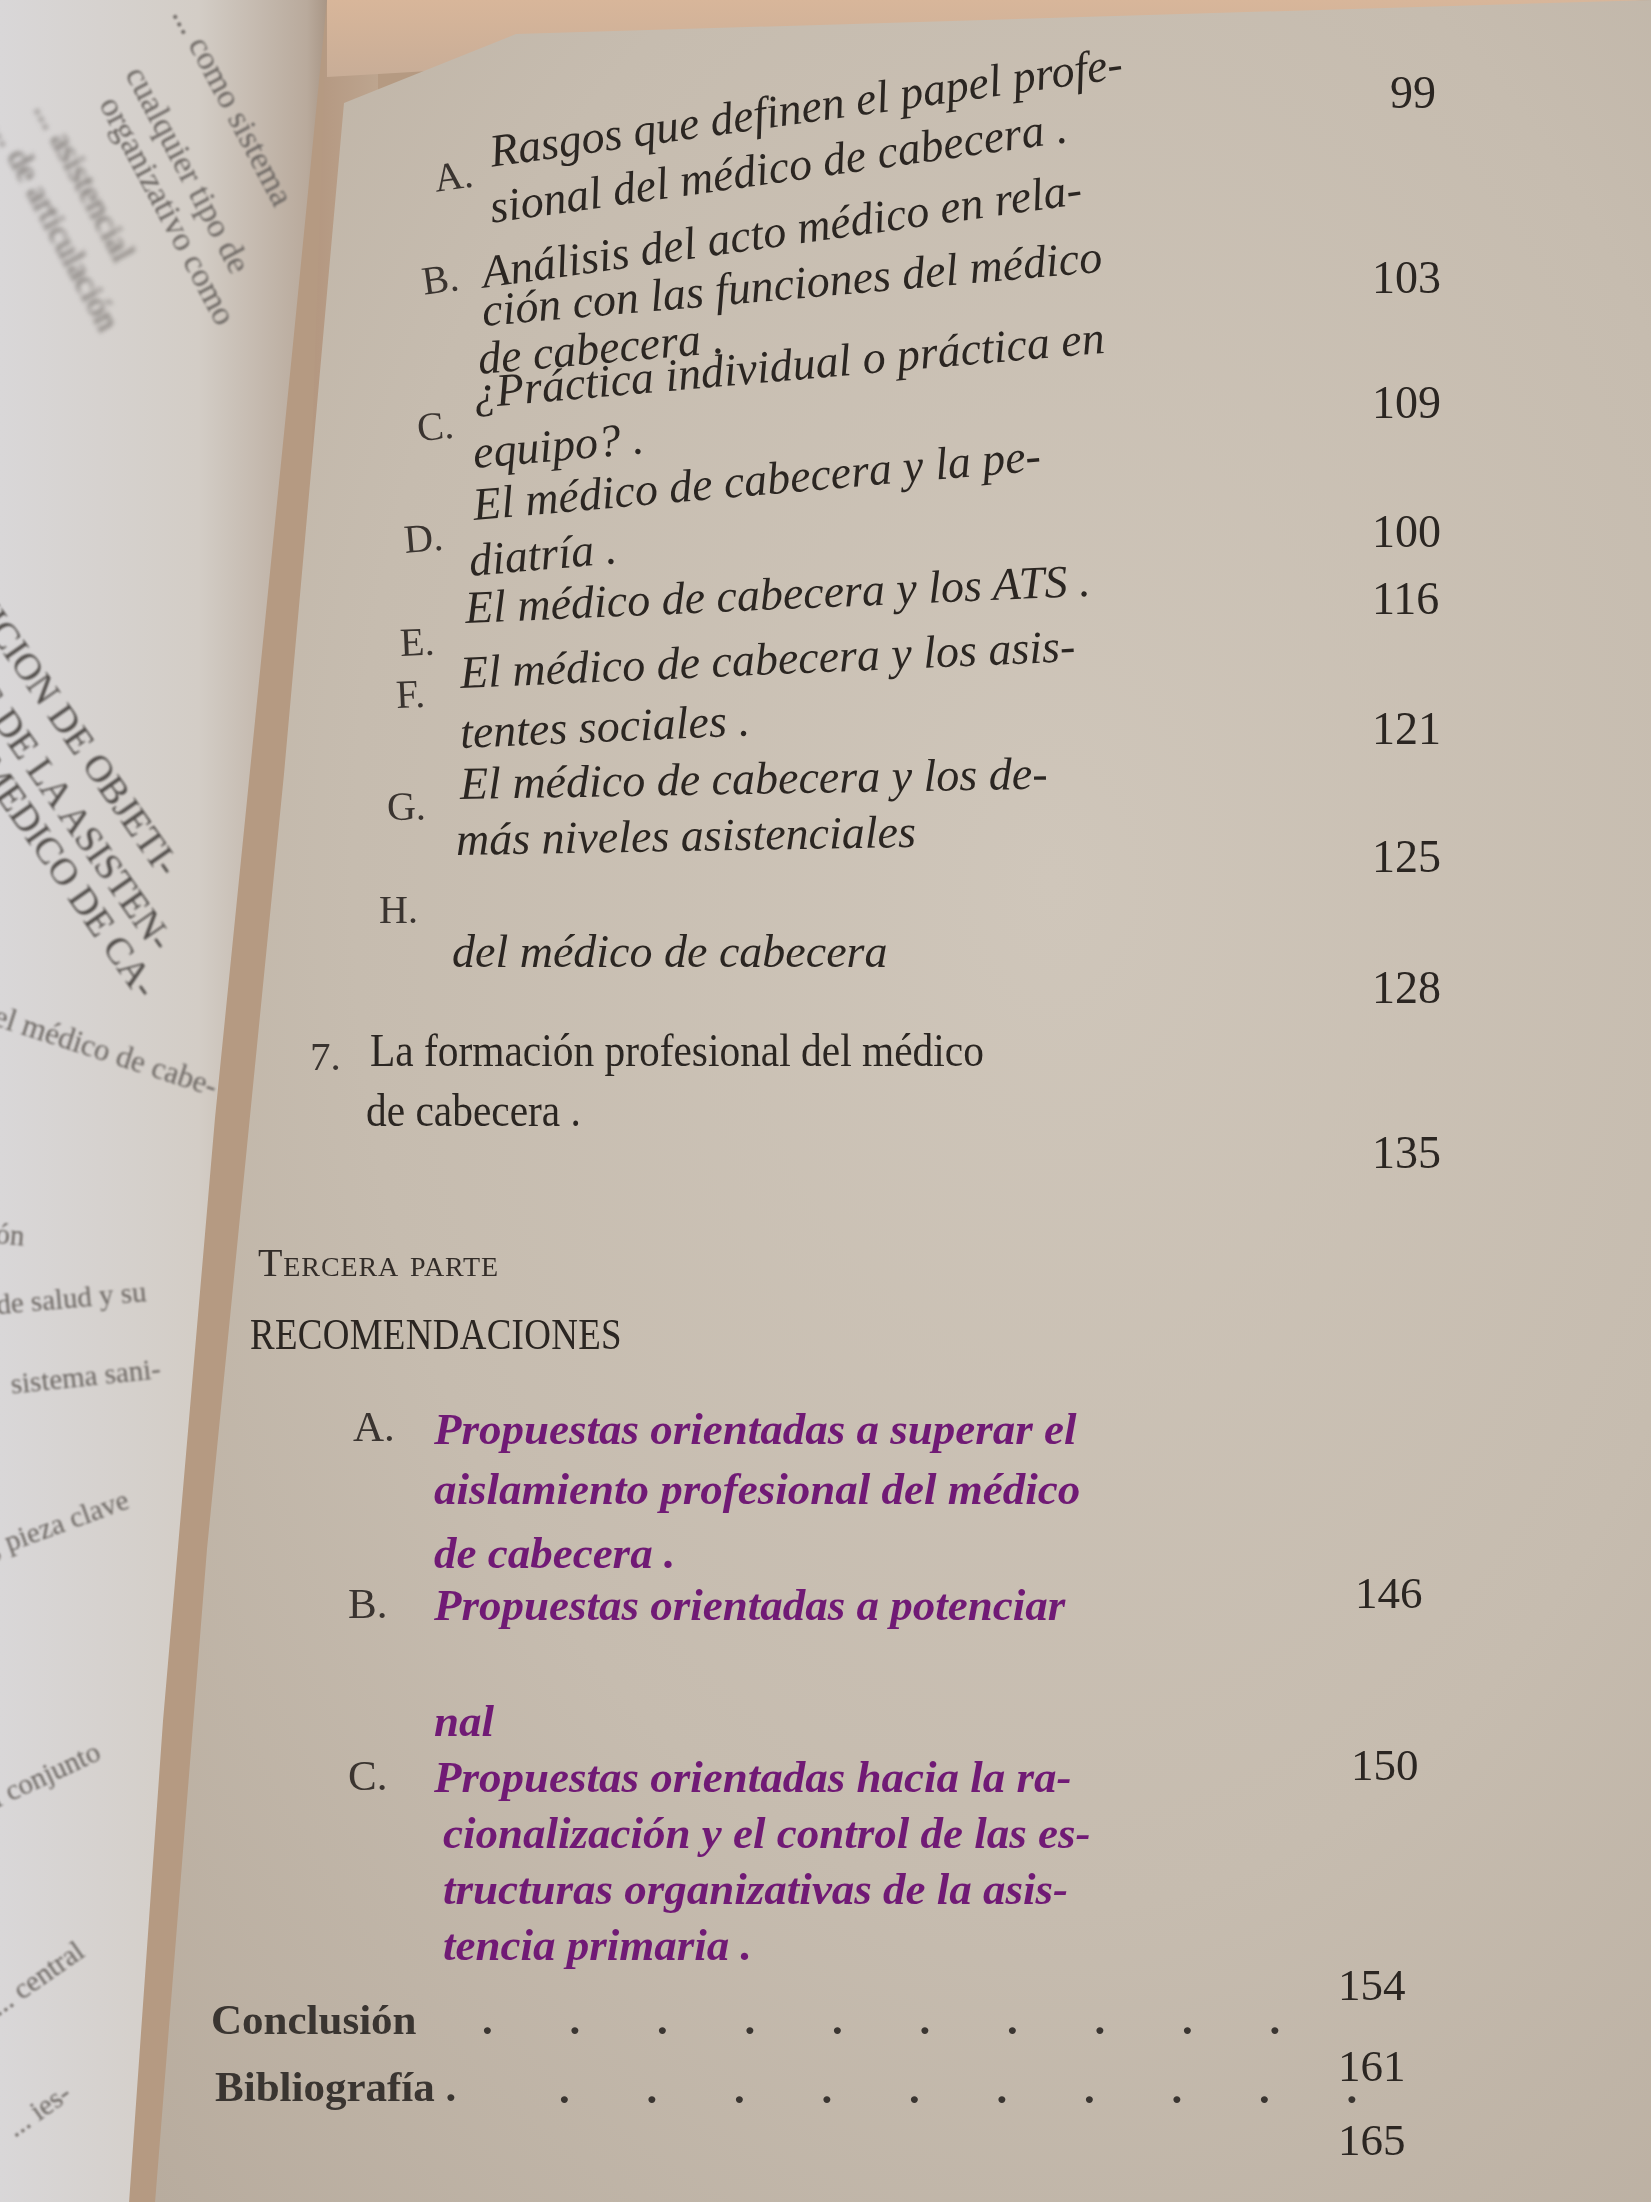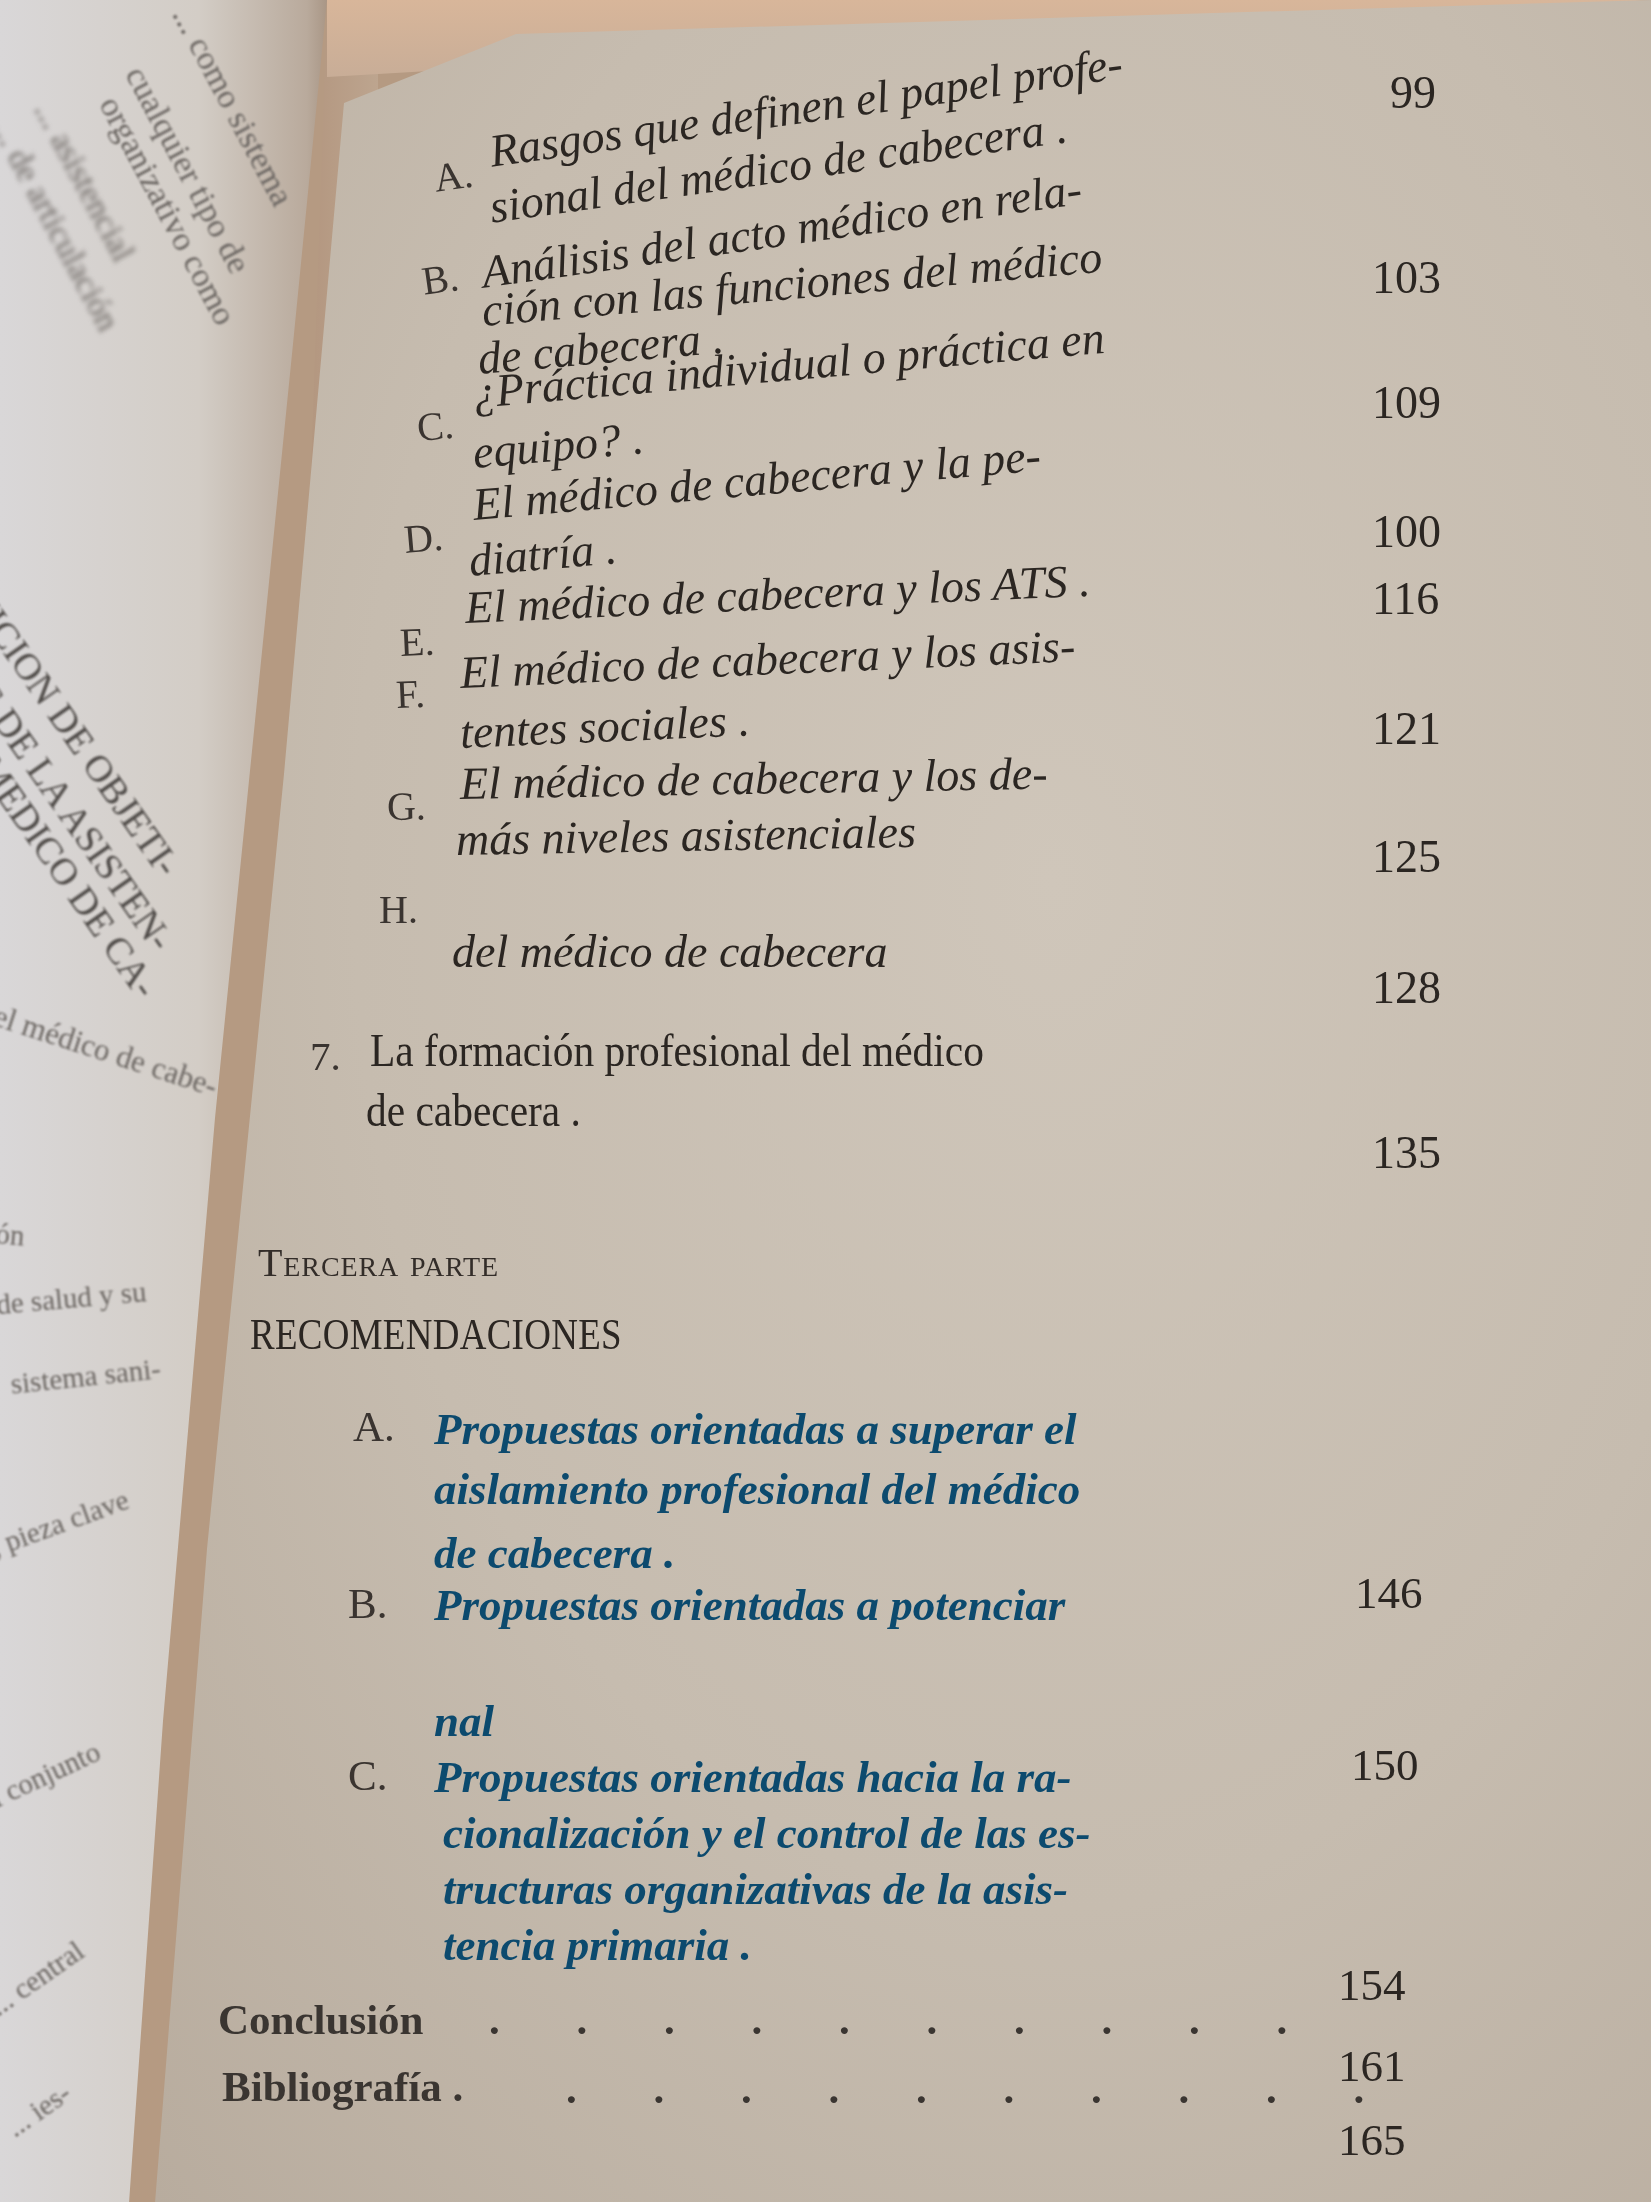--- a/index.html
+++ b/index.html
@@ -41,22 +41,22 @@
   .entry.upright { font-style:normal; }
   .letter { position:absolute; font-style:normal; font-size:40px; color:#3a3430; }
   .page { position:absolute; font-style:normal; font-size:46px; color:#2b2622;margin-top:40px; }
   .dots { letter-spacing:33px; }
   .tilt1 { transform:rotate(-8deg); transform-origin:left center; }
   .tilt2 { transform:rotate(-5deg); transform-origin:left center; }
   .tilt3 { transform:rotate(-2.5deg); transform-origin:left center; }
   .tilt4 { transform:rotate(-1deg); transform-origin:left center; }
   .smallcaps { font-variant:small-caps; font-size:40px; font-style:normal; letter-spacing:0.9px; color:#332d29;}
   .section-title { font-size:45px; font-style:normal; letter-spacing:0.4px; color:#2b2622; transform:scaleX(0.82); transform-origin:left center;}
-  .bold-it { font-weight:bold; font-size:45px; color:#0c4a6e; filter:blur(0.5px); }
-  .bold-up { font-weight:bold; font-size:43px; font-style:normal; color:#3a3531;margin-left:7px; }
+  .bold-it { font-weight:bold; font-size:45px; color:#701a75; filter:blur(0.5px); }
+  .bold-up { font-weight:bold; font-size:43px; font-style:normal; color:#3a3531; }
 </style>
 </head>
 <body>
 
 <div class="left-page">
   <span class="left-text lt-rot" style="left:198px;top:0px;font-size:34px;transform:rotate(62deg);">... como sistema</span>
   <span class="left-text lt-rot" style="left:151px;top:60px;font-size:34px;transform:rotate(62deg);">cualquier tipo de</span>
   <span class="left-text lt-rot" style="left:125px;top:90px;font-size:34px;transform:rotate(62deg);">organizativo como</span>
   <span class="left-text lt-rot" style="left:60px;top:95px;font-size:34px;transform:rotate(62deg);filter:blur(2.6px);">... asistencial</span>
   <span class="left-text lt-rot" style="left:17px;top:112px;font-size:34px;transform:rotate(62deg);filter:blur(2.6px);">... de articulación</span>

